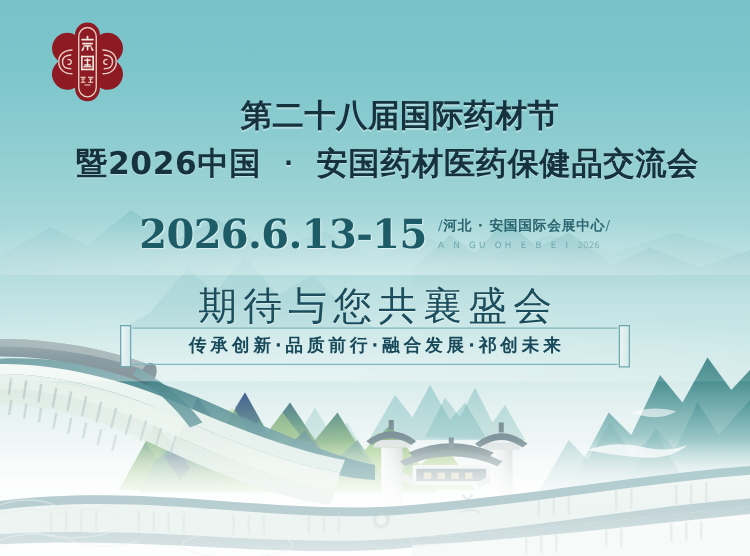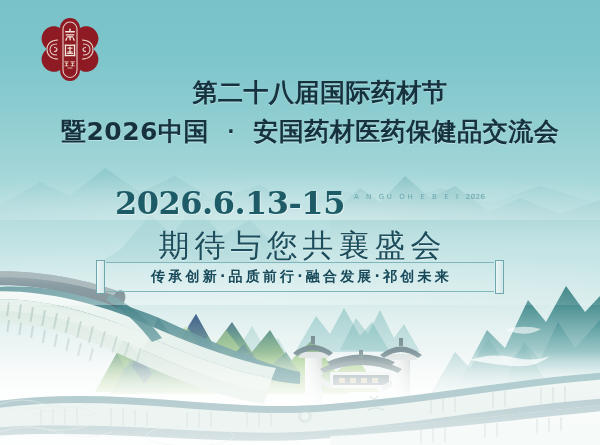--- a/index.html
+++ b/index.html
@@ -38,38 +38,38 @@
   .title-line{
     font-family:"DejaVu Sans","Liberation Sans",sans-serif;
     color:#16323f;font-weight:700;letter-spacing:.5px;
     text-shadow:0 1px 0 rgba(255,255,255,.35);
   }
   .title-line.l1{font-size:25px;line-height:30px;padding-left:40px;}
   .title-line.l2{font-size:25px;line-height:32px;margin-top:7px;padding-left:20px;}
   .dotsep{padding:0 9px;font-size:19px;vertical-align:2px;}
 
   
-  .date-row{position:absolute;left:0;top:170px;width:600px;display:flex;align-items:flex-start;justify-content:center;margin-top:16px;}
+  .date-row{position:absolute;left:0;top:170px;width:600px;display:flex;align-items:flex-start;justify-content:center;}
   .date-big{
     font-family:"DejaVu Serif","Liberation Serif",serif;
     font-weight:700;font-size:32px;line-height:34px;color:#1d5c66;
     letter-spacing:-.5px;
     text-shadow:1px 1px 0 rgba(255,255,255,.45);
   }
   .venue-wrap{margin-left:9px;padding-top:3px;text-align:left;}
   .venue-cn{
     font-family:"DejaVu Sans","Liberation Sans",sans-serif;
     font-size:11px;font-weight:700;color:#2a6570;letter-spacing:.6px;white-space:nowrap;
   }
   .venue-cn .slash{color:#3f8089;font-weight:400;}
   .venue-py{
     margin-top:4px;font-size:7px;letter-spacing:2.6px;color:#6aa6ad;
     font-family:"DejaVu Sans","Liberation Sans",sans-serif;white-space:nowrap;
   }
-  .venue-py .yr{letter-spacing:0;font-weight:700;color:#7fb3b9;}
+  .venue-py .yr{letter-spacing:0;font-weight:400;color:#7fb3b9;}
 
   
   .slogan{
     position:absolute;left:0;top:226px;width:600px;text-align:center;
     font-family:"DejaVu Serif","Liberation Serif",serif;
     font-size:31px;line-height:38px;font-weight:400;color:#1c4d5c;
     letter-spacing:5px;text-indent:5px;
     text-shadow:0 1px 1px rgba(255,255,255,.5);
   }
 
@@ -432,20 +432,25 @@
     <div class="title-line l2">
       <span>暨2026中国</span>
       <span class="dotsep">·</span>
       <span>安国药材医药保健品交流会</span>
     </div>
   </div>
 
   <div class="date-row">
     <div class="date-big">2026.6.13-15</div>
     <div class="venue-wrap">
+      <div class="venue-cn">
+        <span class="slash">/</span><span>河北</span>
+        <span>·</span>
+        <span>安国国际会展中心</span><span class="slash">/</span>
+      </div>
       <div class="venue-py">
         <span>A  N   GU   OH   E   B   E   I</span>
         <span class="yr">2026</span>
       </div>
     </div>
   </div>
 
   <div class="slogan">期待与您共襄盛会</div>
 
   <div class="banner">

